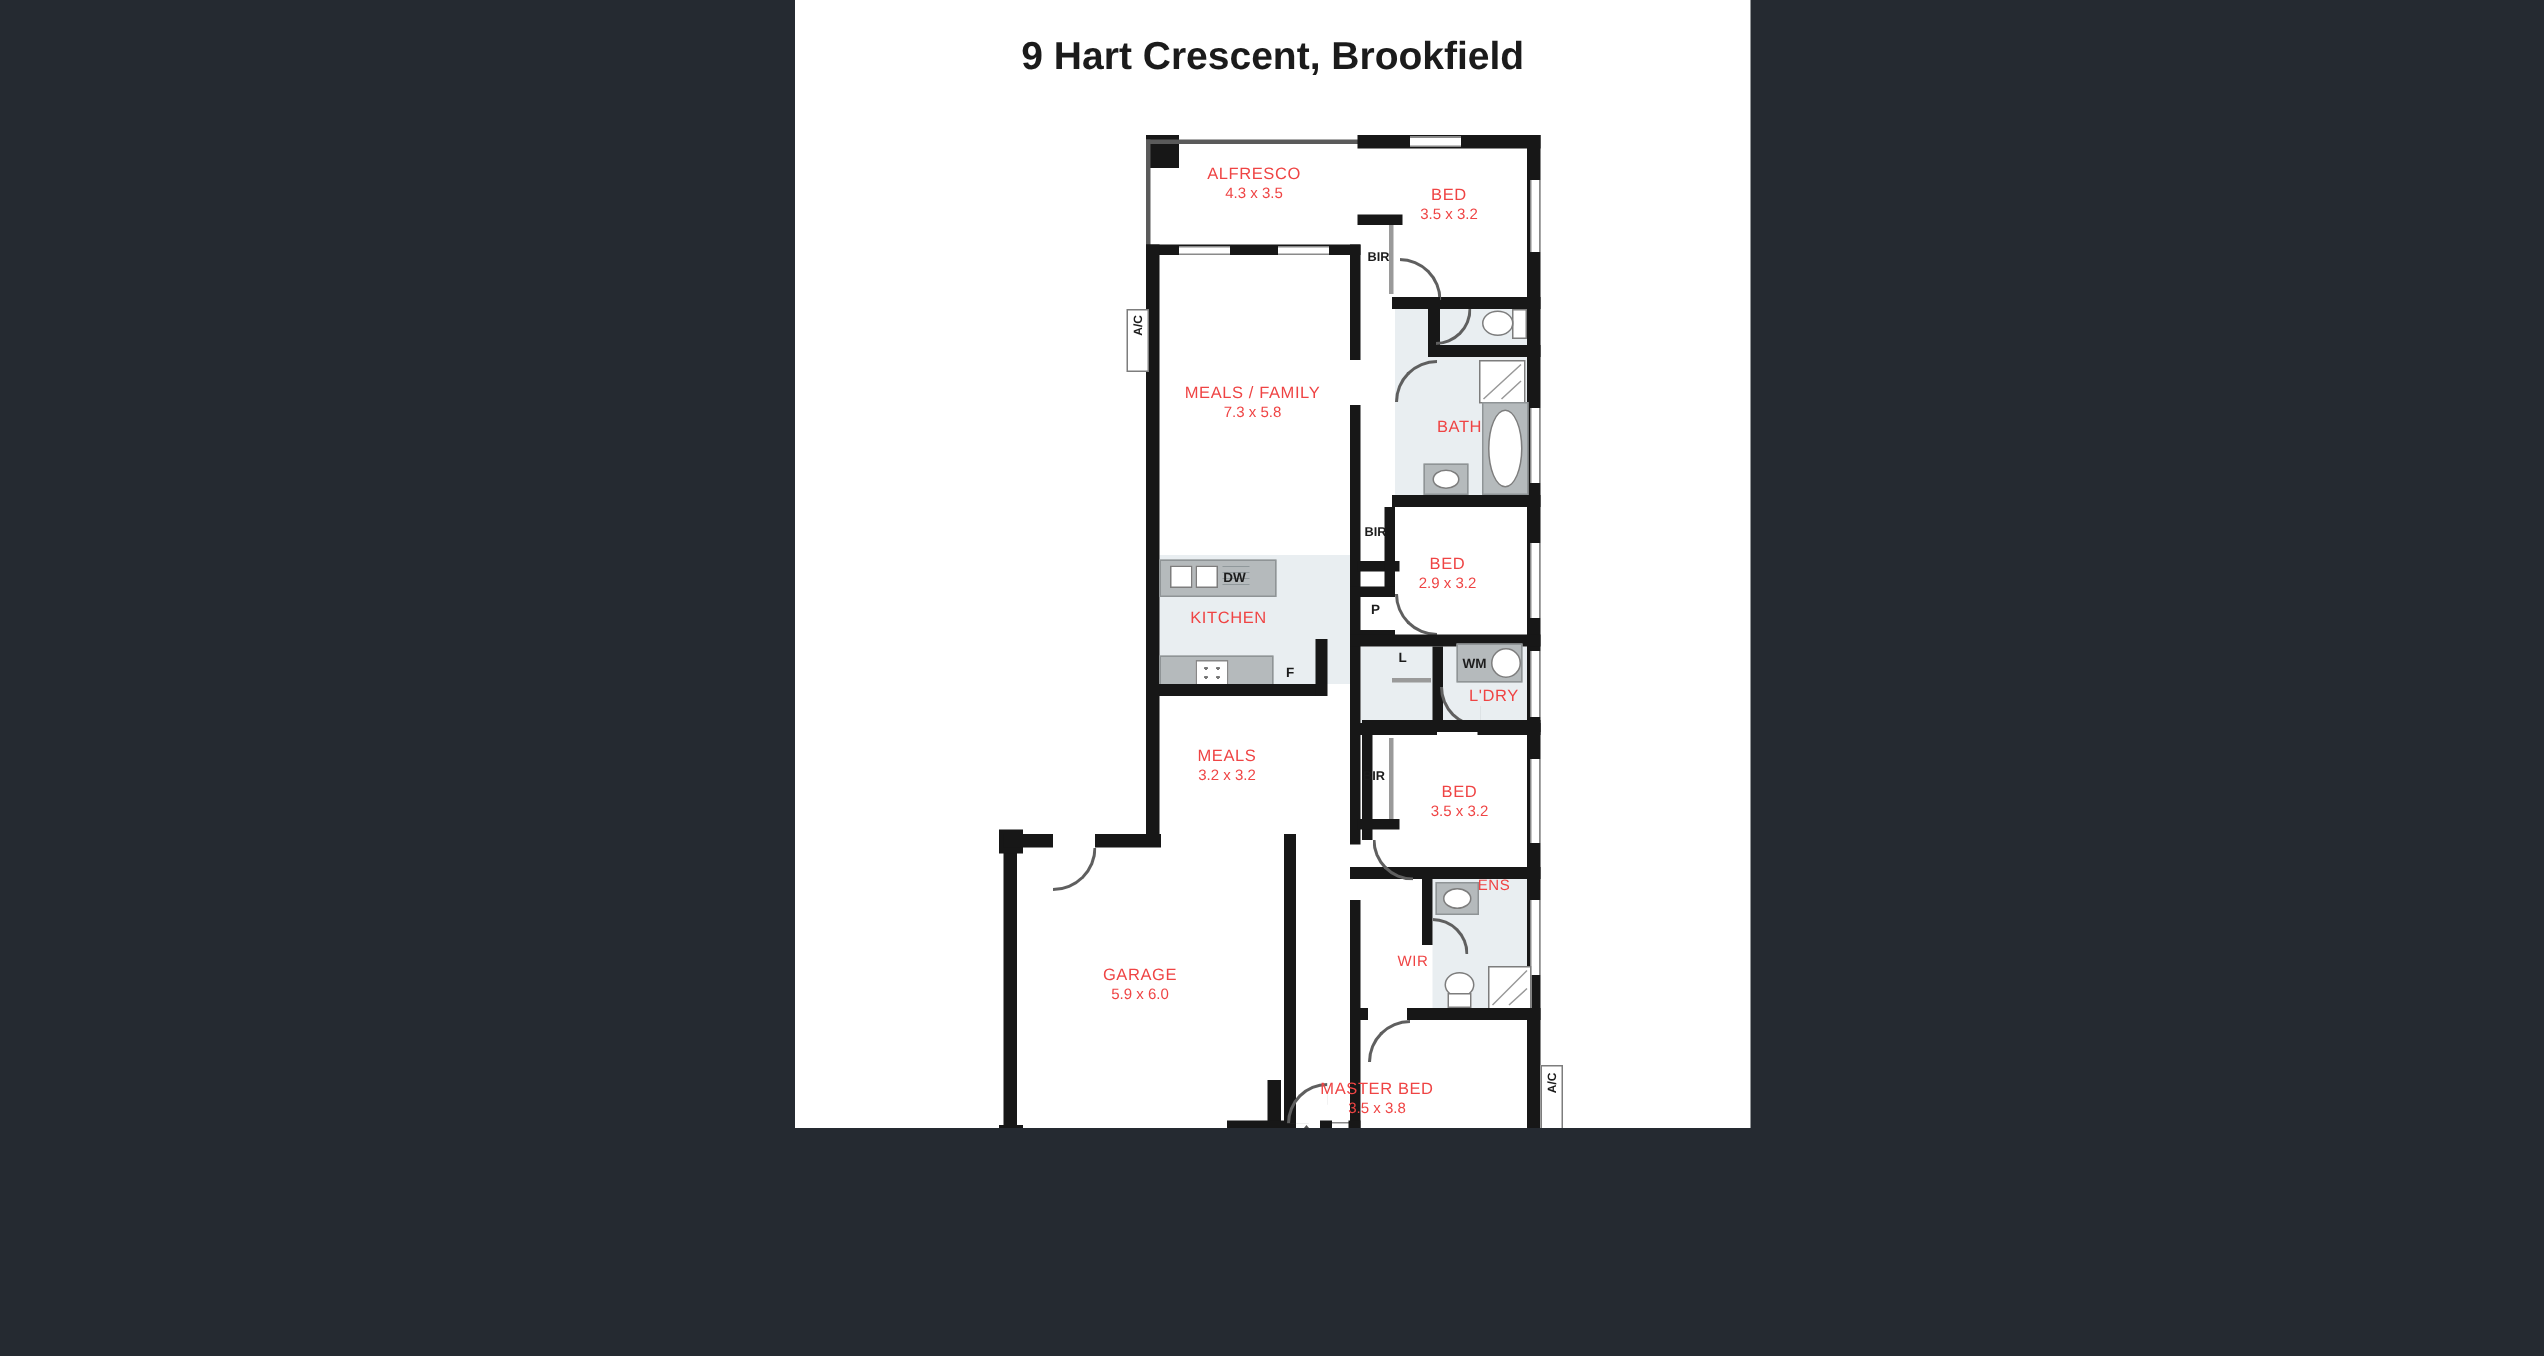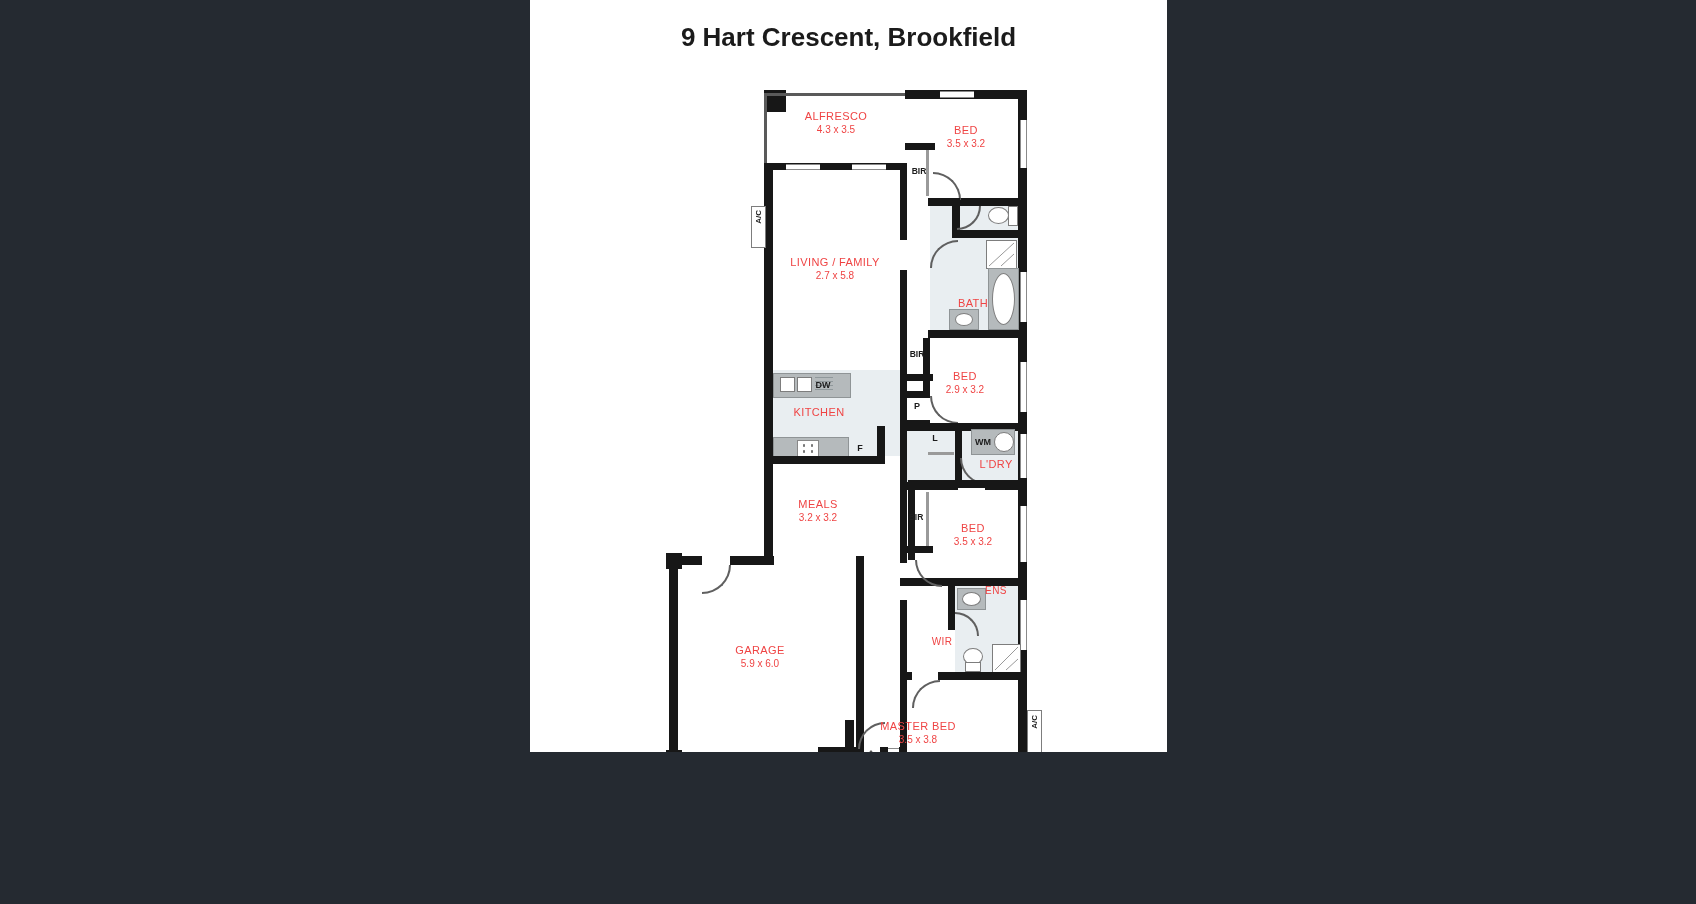--- a/index.html
+++ b/index.html
@@ -186,24 +186,24 @@
 
   <div class="rlabel" style="left:776px;top:110px;width:120px;">
     <div class="rname">ALFRESCO</div>
     <div class="rdims">4.3 x 3.5</div>
   </div>
   <div class="rlabel" style="left:916px;top:124px;width:100px;">
     <div class="rname">BED</div>
     <div class="rdims">3.5 x 3.2</div>
   </div>
   <div class="rlabel" style="left:765px;top:256px;width:140px;">
-    <div class="rname">LIVING / FAMILY</div>
-    <div class="rdims">2.7 x 5.8</div>
-  </div>
-  <div class="rlabel" style="left:933px;top:297px;width:80px;">
+    <div class="rname">MEALS / FAMILY</div>
+    <div class="rdims">7.3 x 5.8</div>
+  </div>
+  <div class="rlabel" style="left:933px;top:279px;width:80px;">
     <div class="rname">BATH</div>
   </div>
   <div class="rlabel" style="left:915px;top:370px;width:100px;">
     <div class="rname">BED</div>
     <div class="rdims">2.9 x 3.2</div>
   </div>
   <div class="rlabel" style="left:769px;top:406px;width:100px;">
     <div class="rname">KITCHEN</div>
   </div>
   <div class="rlabel" style="left:956px;top:458px;width:80px;">

